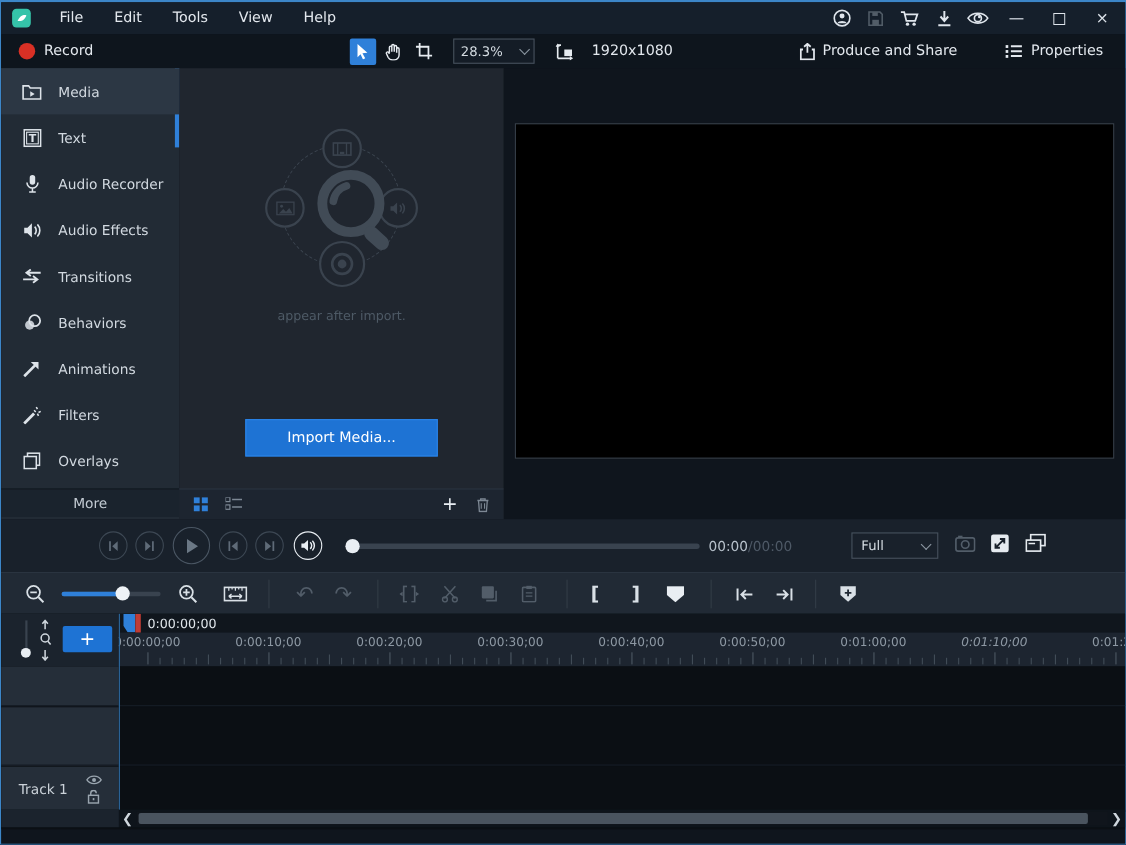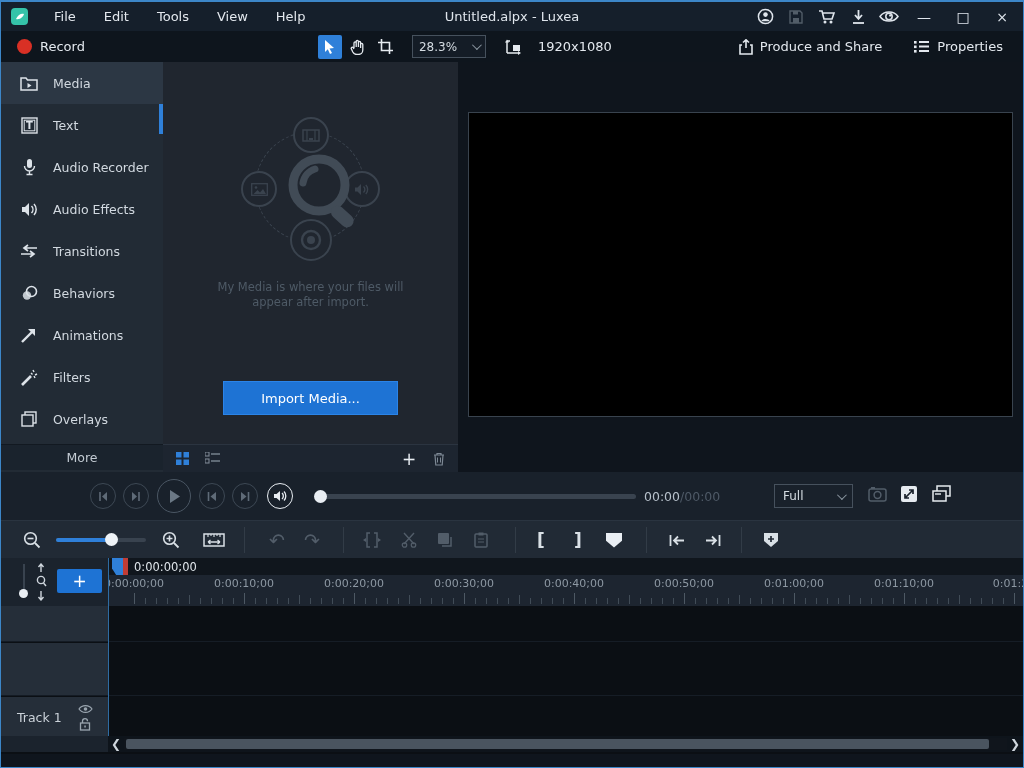--- a/index.html
+++ b/index.html
@@ -108,21 +108,20 @@
     <div class="applogo">
       <svg width="12" height="12" viewBox="0 0 12 12">
           <path d="M2 8 C4 3 8 2 10 3 C9 6 6 9 2 8 Z" fill="#fff"></path>
         </svg>
     </div>
     <span class="menu-item">File</span>
     <span class="menu-item">Edit</span>
     <span class="menu-item">Tools</span>
     <span class="menu-item">View</span>
     <span class="menu-item">Help</span>
-    <span class="win-title">Untitled.alpx - Luxea</span>
     <div class="tb-icons">
       <span class="tb-icon">
         <svg width="17" height="17" viewBox="0 0 18 18">
             <circle cx="9" cy="9" r="7.5" fill="none" stroke="currentColor" stroke-width="1.6"></circle>
             <circle cx="9" cy="7" r="2.4" fill="currentColor"></circle>
             <path d="M4.5 14 C5.5 11 12.5 11 13.5 14" fill="currentColor"></path>
           </svg>
       </span>
       <span class="tb-icon dim">
         <svg width="16" height="16" viewBox="0 0 16 16">
@@ -185,21 +184,21 @@
       <span class="tool-btn" style="margin-left:12px;">
         <svg width="17" height="16" viewBox="0 0 17 16">
             <path d="M2 14 V2 M2 2 h3 M2 2 l0 0 M14 14 H2" fill="none" stroke="#e6ebf0" stroke-width="1.5"></path>
             <path d="M2 0.5 L4 3.5 H0 Z" fill="#e6ebf0" transform="translate(0,0)"></path>
             <path d="M16 14 L13 12 v4 Z" fill="#e6ebf0"></path>
             <rect x="8" y="6" width="7" height="6" fill="#e6ebf0"></rect>
           </svg>
       </span>
       <span style="font-size:13px;color:#e3e8ee;margin-left:8px;">1920x1080</span>
     </div>
-    <div style="display:flex;gap:32px;margin-left:auto;padding-right:20px;">
+    <div style="display:flex;gap:44px;margin-left:auto;padding-right:20px;">
       <div class="txt-btn">
         <svg width="14" height="16" viewBox="0 0 14 16">
             <path d="M7 1 v8 M4 3.5 L7 0.8 L10 3.5" fill="none" stroke="#e3e8ee" stroke-width="1.6"></path>
             <path d="M3 6 H1 v9 h12 V6 h-2" fill="none" stroke="#e3e8ee" stroke-width="1.6"></path>
           </svg>
         <span>Produce and Share</span>
       </div>
       <div class="txt-btn">
         <svg width="16" height="13" viewBox="0 0 16 13">
             <path d="M5 2 h10 M5 6.5 h10 M5 11 h10" stroke="#e3e8ee" stroke-width="1.8"></path>
@@ -334,21 +333,20 @@
       <div class="abs" style="left:118px;top:89px;">
         <svg width="90" height="90" viewBox="0 0 90 90">
             <circle cx="38" cy="34" r="26" fill="#20262f" stroke="#414b56" stroke-width="9"></circle>
             <path d="M22 32 a17 17 0 0 1 12-14" fill="none" stroke="#414b56" stroke-width="7" stroke-linecap="round"></path>
             <rect x="56" y="52" width="26" height="13" rx="6.5" transform="rotate(42 56 52)" fill="#414b56"></rect>
           </svg>
       </div>
     </div>
 
     <div class="empty-text" style="top:218px;">
-      <div>My Media is where your files will</div>
       <div>appear after import.</div>
     </div>
 
     <div class="import-btn">
       <span>Import Media...</span>
     </div>
 
     <div class="panel-foot">
       <span class="foot-icon" style="color:#2f80d9;">
         <svg width="13" height="13" viewBox="0 0 13 13">
@@ -552,21 +550,21 @@
       <div class="ruler-strip"></div>
       <div class="ruler-body"></div>
       <div style="position:absolute;left:0;top:17px;width:100%;height:16px;">
           <span class="ruler-label" style="left: 26px;">0:00:00;00</span>
           <span class="ruler-label" style="left: 136px;">0:00:10;00</span>
           <span class="ruler-label" style="left: 246px;">0:00:20;00</span>
           <span class="ruler-label" style="left: 356px;">0:00:30;00</span>
           <span class="ruler-label" style="left: 466px;">0:00:40;00</span>
           <span class="ruler-label" style="left: 576px;">0:00:50;00</span>
           <span class="ruler-label" style="left: 686px;">0:01:00;00</span>
-          <span class="ruler-label" style="left: 796px;">0:01:10;00</span>
+          <span class="ruler-label" style="left: 796px; font-style: italic;">0:01:10;00</span>
           <span class="ruler-label" style="left: 906px;">0:01:20</span>
         </div>
       <div style="position:absolute;left:0;top:33px;width:100%;height:15px;">
           <div class="tick major" style="left: 26px;"></div>
           <div class="tick" style="left: 37px;"></div>
           <div class="tick" style="left: 48px;"></div>
           <div class="tick" style="left: 59px;"></div>
           <div class="tick" style="left: 70px;"></div>
           <div class="tick mid" style="left: 81px;"></div>
           <div class="tick" style="left: 92px;"></div>

